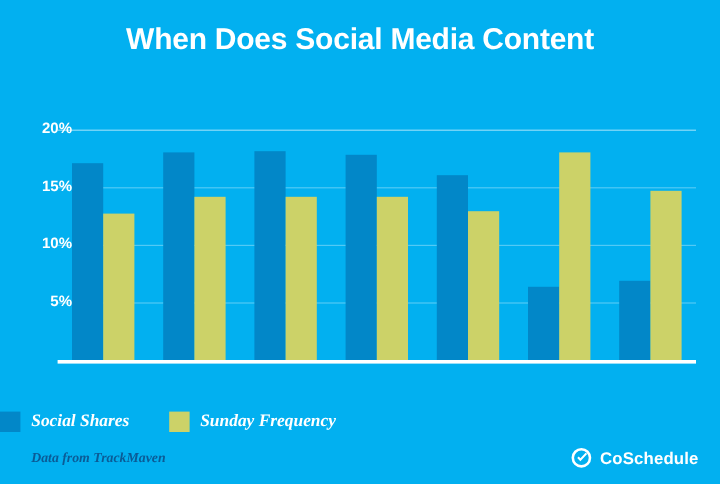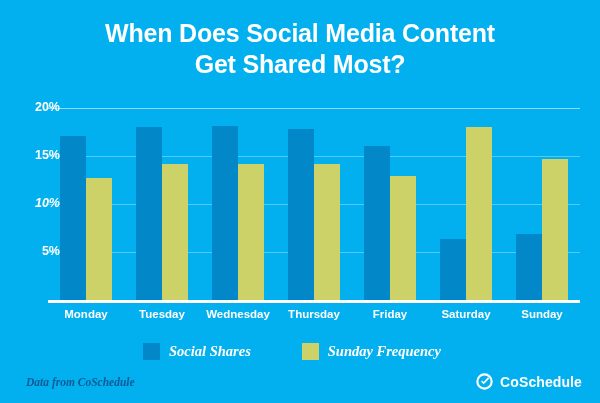--- a/index.html
+++ b/index.html
@@ -60,21 +60,21 @@
     display:flex;
   }
   .xlabel{
     flex:1 1 0;text-align:center;
     color:#ffffff;font-size:11.5px;font-weight:bold;
   }
 
   
   .legend{
     position:absolute;left:0;right:16px;top:343px;
-    display:flex;justify-content:center;align-items:center;gap:51px;
+    display:flex;align-items:center;gap:33px;
   }
   .legend-item{display:flex;align-items:center;gap:9px;}
   .swatch{width:17px;height:17px;display:block;}
   .legend-label{
     color:#ffffff;font-size:14.5px;font-style:italic;
     font-family:"Liberation Serif",serif;font-weight:bold;
   }
 
   
   .source{
@@ -91,31 +91,30 @@
     color:#ffffff;font-size:14px;font-weight:bold;letter-spacing:0.1px;
   }
 </style>
 </head>
 <body>
 
 <div id="chart-root">
 
   <div class="title">
     <span>When Does Social Media Content</span>
-    <span>Get Shared Most?</span>
   </div>
 
   <div class="plot">
     <div id="gridlines">
         <div class="gridline top" style="top: 0px;"></div>
         <div class="ytick" style="top: 0px;">20%</div>
         <div class="gridline" style="top: 48px;"></div>
         <div class="ytick" style="top: 48px;">15%</div>
         <div class="gridline" style="top: 96px;"></div>
-        <div class="ytick" style="top: 96px; font-style: italic;">10%</div>
+        <div class="ytick" style="top: 96px;">10%</div>
         <div class="gridline" style="top: 144px;"></div>
         <div class="ytick" style="top: 144px;">5%</div>
       </div>
   </div>
 
   <div class="groups" id="bar-groups">
       <div class="group">
         <div class="bar shares" title="Monday — Social Shares: 17.1%" style="height: 164.16px; background: rgb(2, 135, 200);"></div>
         <div class="bar freq" title="Monday — Posting Frequency: 12.7%" style="height: 121.92px; background: rgb(204, 210, 104);"></div>
       </div>
@@ -140,42 +139,33 @@
         <div class="bar freq" title="Saturday — Posting Frequency: 18%" style="height: 172.8px; background: rgb(204, 210, 104);"></div>
       </div>
       <div class="group">
         <div class="bar shares" title="Sunday — Social Shares: 6.9%" style="height: 66.24px; background: rgb(2, 135, 200);"></div>
         <div class="bar freq" title="Sunday — Posting Frequency: 14.7%" style="height: 141.12px; background: rgb(204, 210, 104);"></div>
       </div>
     </div>
 
   <div class="baseline"></div>
 
-  <div class="xlabels" id="x-labels">
-      <div class="xlabel">Monday</div>
-      <div class="xlabel">Tuesday</div>
-      <div class="xlabel">Wednesday</div>
-      <div class="xlabel">Thursday</div>
-      <div class="xlabel">Friday</div>
-      <div class="xlabel">Saturday</div>
-      <div class="xlabel">Sunday</div>
-    </div>
 
   <div class="legend" id="legend">
       <div class="legend-item">
         <span class="swatch" style="background: rgb(2, 135, 200);"></span>
         <span class="legend-label">Social Shares</span>
       </div>
       <div class="legend-item">
         <span class="swatch" style="background: rgb(204, 210, 104);"></span>
         <span class="legend-label">Sunday Frequency</span>
       </div>
     </div>
 
-  <div class="source">Data from CoSchedule</div>
+  <div class="source">Data from TrackMaven</div>
 
   <div class="brand">
     <svg class="brand-mark" viewBox="0 0 24 24">
       <path d="M12 1.6A10.4 10.4 0 1 0 22.4 12 10.41 10.41 0 0 0 12 1.6Zm0 18.1A7.7 7.7 0 1 1 19.7 12 7.71 7.71 0 0 1 12 19.7Z" fill="#ffffff"></path>
       <path d="M10.9 15.6 7.6 12.3l1.6-1.6 1.8 1.8 5.4-5.9 1.7 1.5-7.2 7.5z" fill="#ffffff"></path>
     </svg>
     <span class="brand-name">CoSchedule</span>
   </div>
 
 </div>

